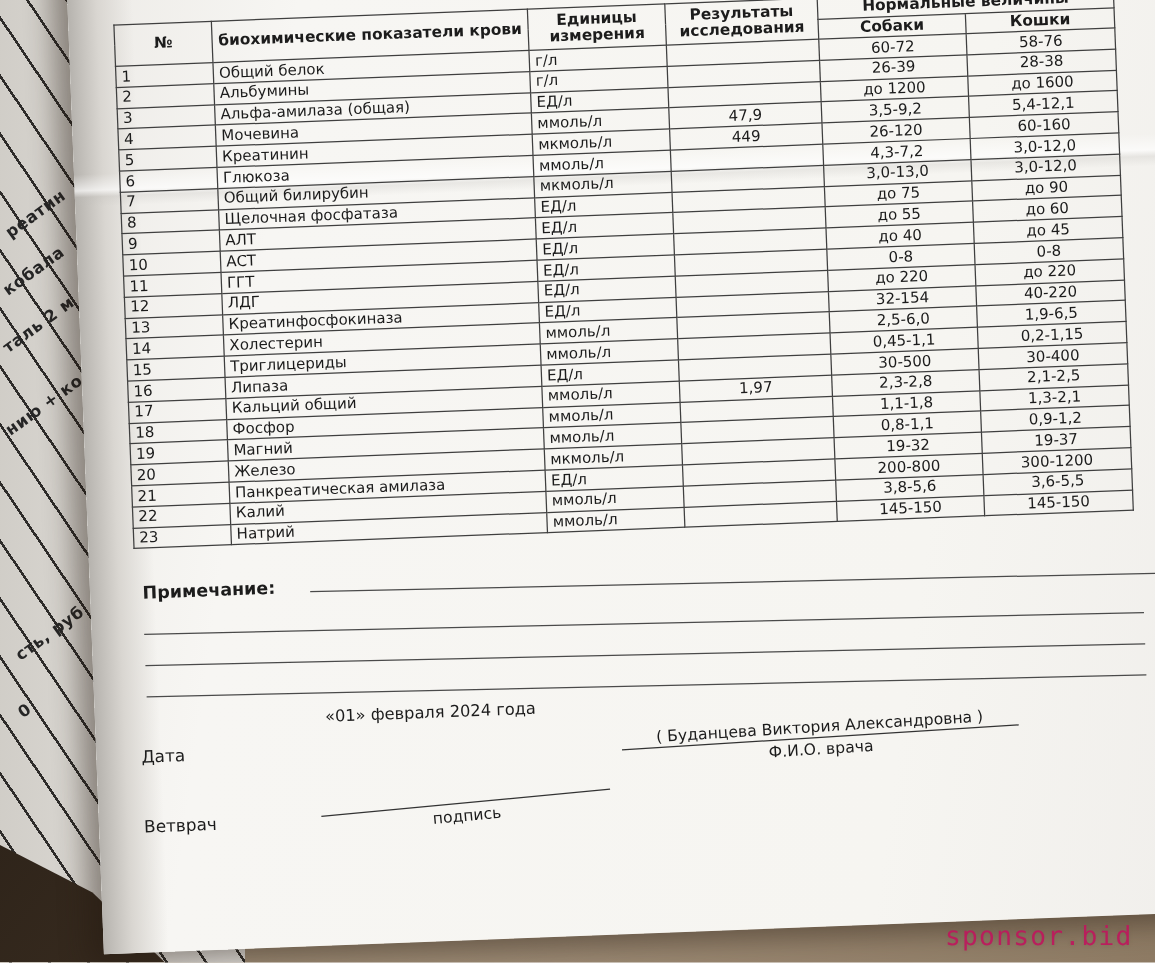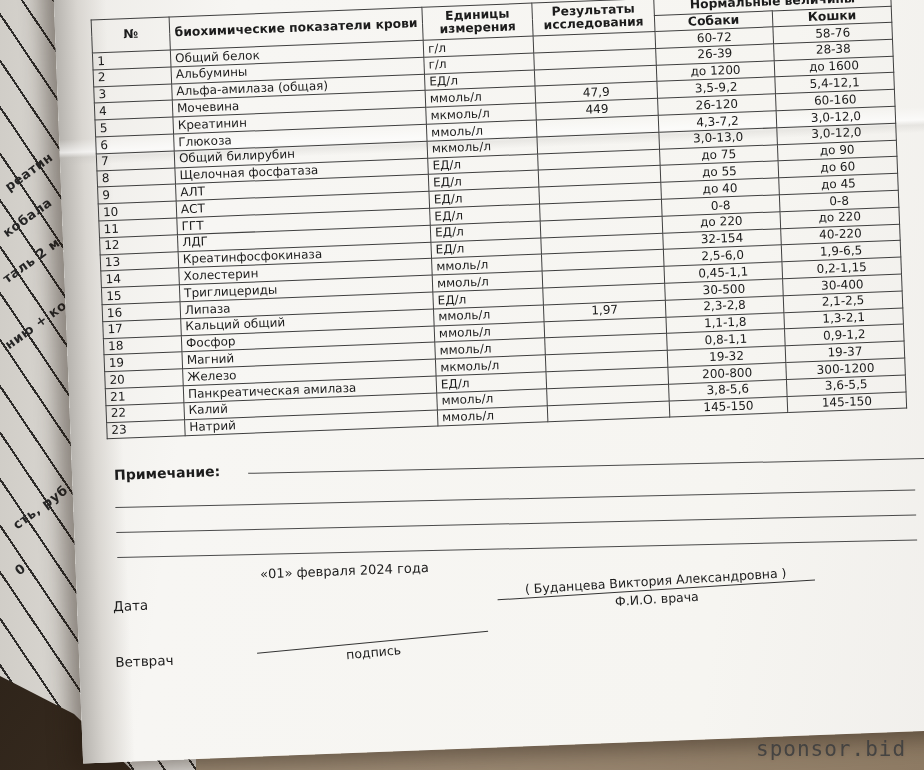--- a/index.html
+++ b/index.html
@@ -60,21 +60,21 @@
     transform-origin:left top;text-align:center;}
   .sig-line,.fio-line{border-top:1.5px solid #333;height:0;}
   .sig-caption{font-size:12.5px;margin-top:2px;}
   .fio-group{position:absolute;left:420px;top:648px;width:318px;transform:rotate(-1.4deg);
     transform-origin:left top;text-align:center;}
   .fio-name{font-size:12.5px;margin-bottom:1px;}
   .fio-caption{font-size:12.5px;margin-top:1px;}
 
   
   .watermark{position:absolute;left:756px;top:737px;font-family:"DejaVu Sans Mono",monospace;
-    font-size:21px;color:#404040;opacity:.92;letter-spacing:1px;text-shadow:0 0 3px rgba(120,100,80,.5);text-align:center;}
+    font-size:21px;color:#be185d;opacity:.92;letter-spacing:1px;text-shadow:0 0 3px rgba(120,100,80,.5);text-align:center;}
 </style>
 </head>
 <body>
 
 <div class="stage">
 
   <div class="under-paper">
       <span class="frag" style="left: 16px; top: 194px;">реатин</span>
       <span class="frag" style="left: 14px; top: 240px;">кобала</span>
       <span class="frag" style="left: 14px; top: 286px;">таль 2 м</span>

